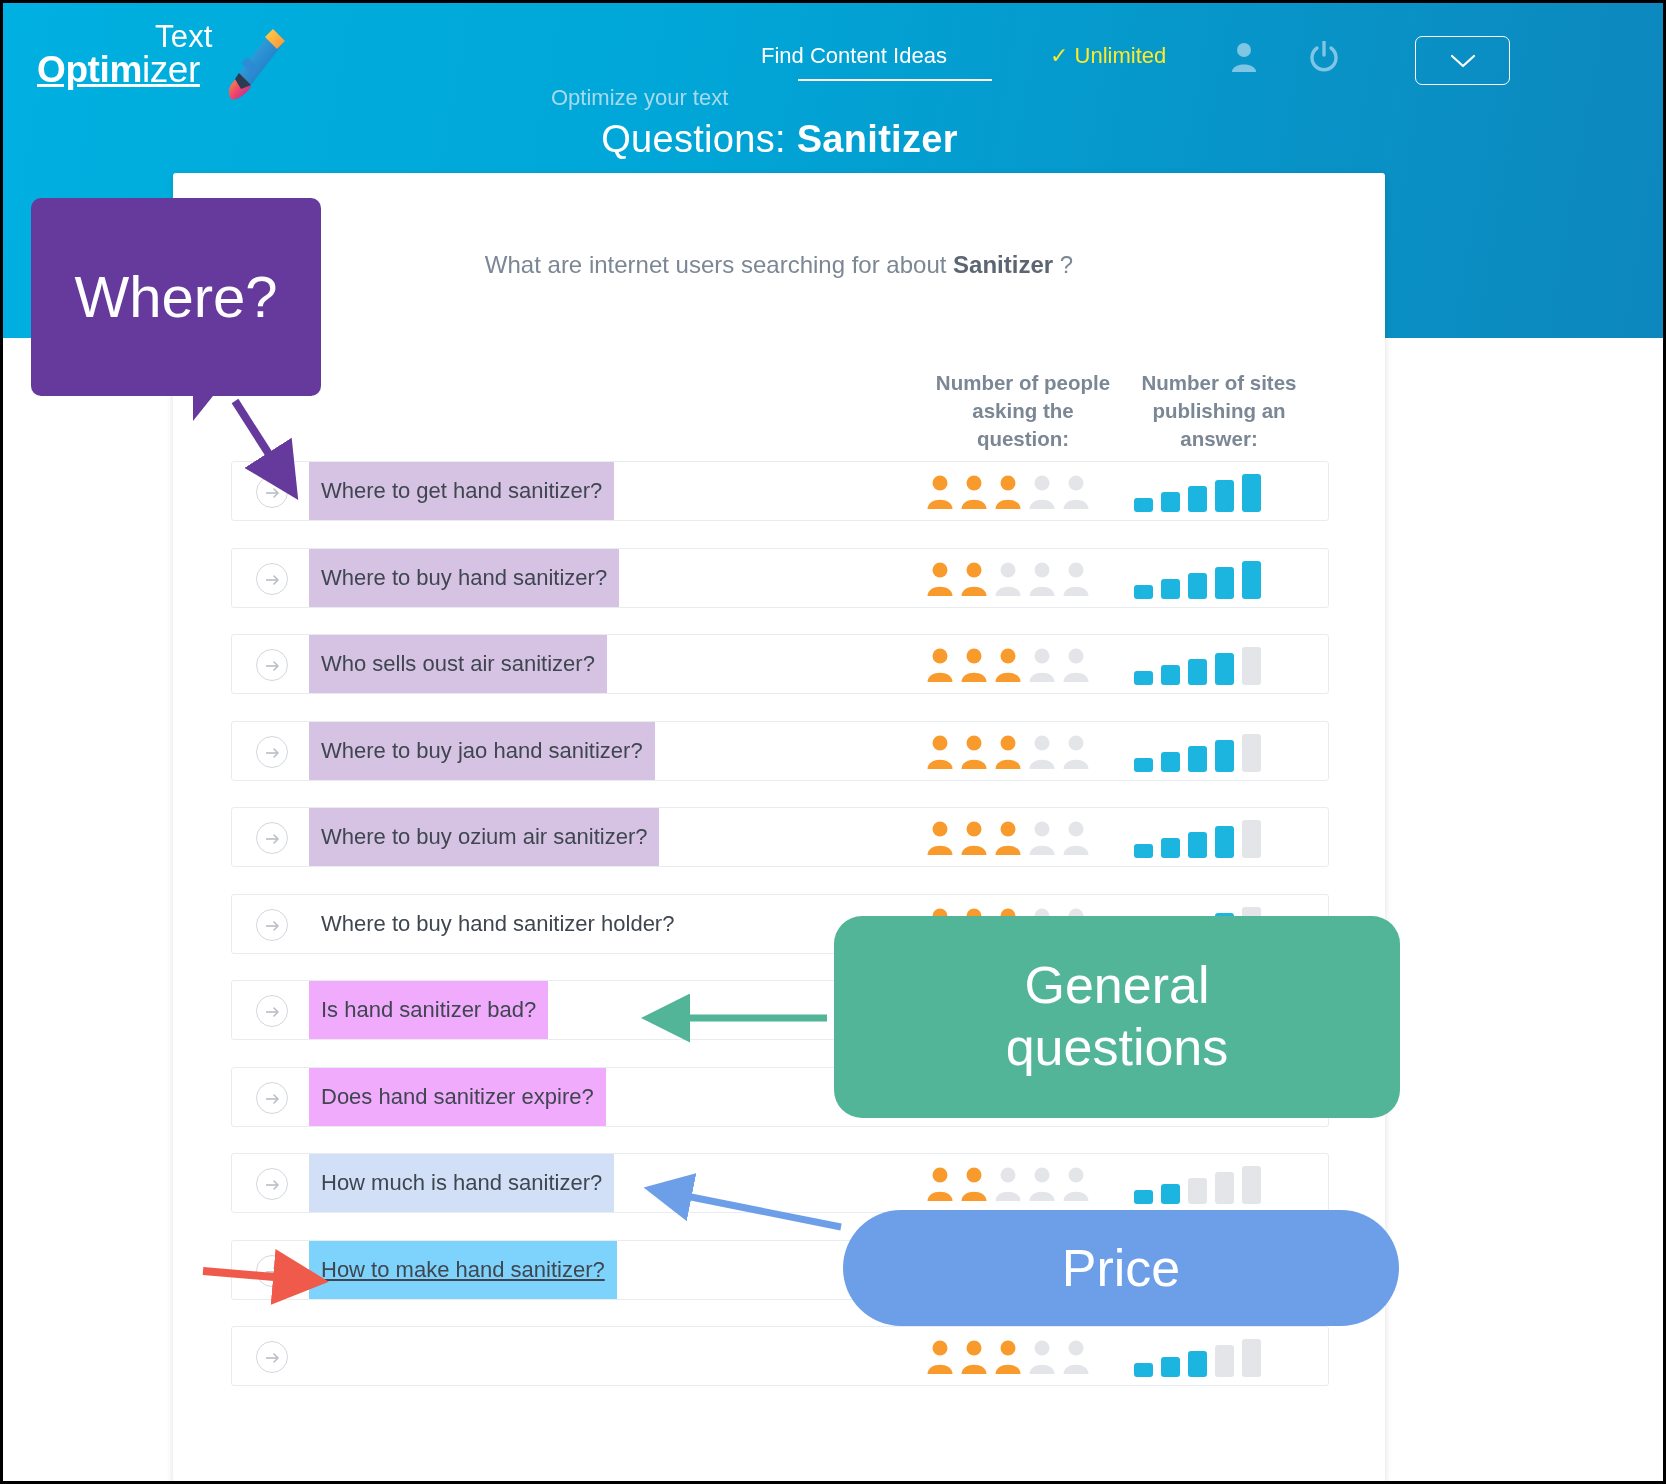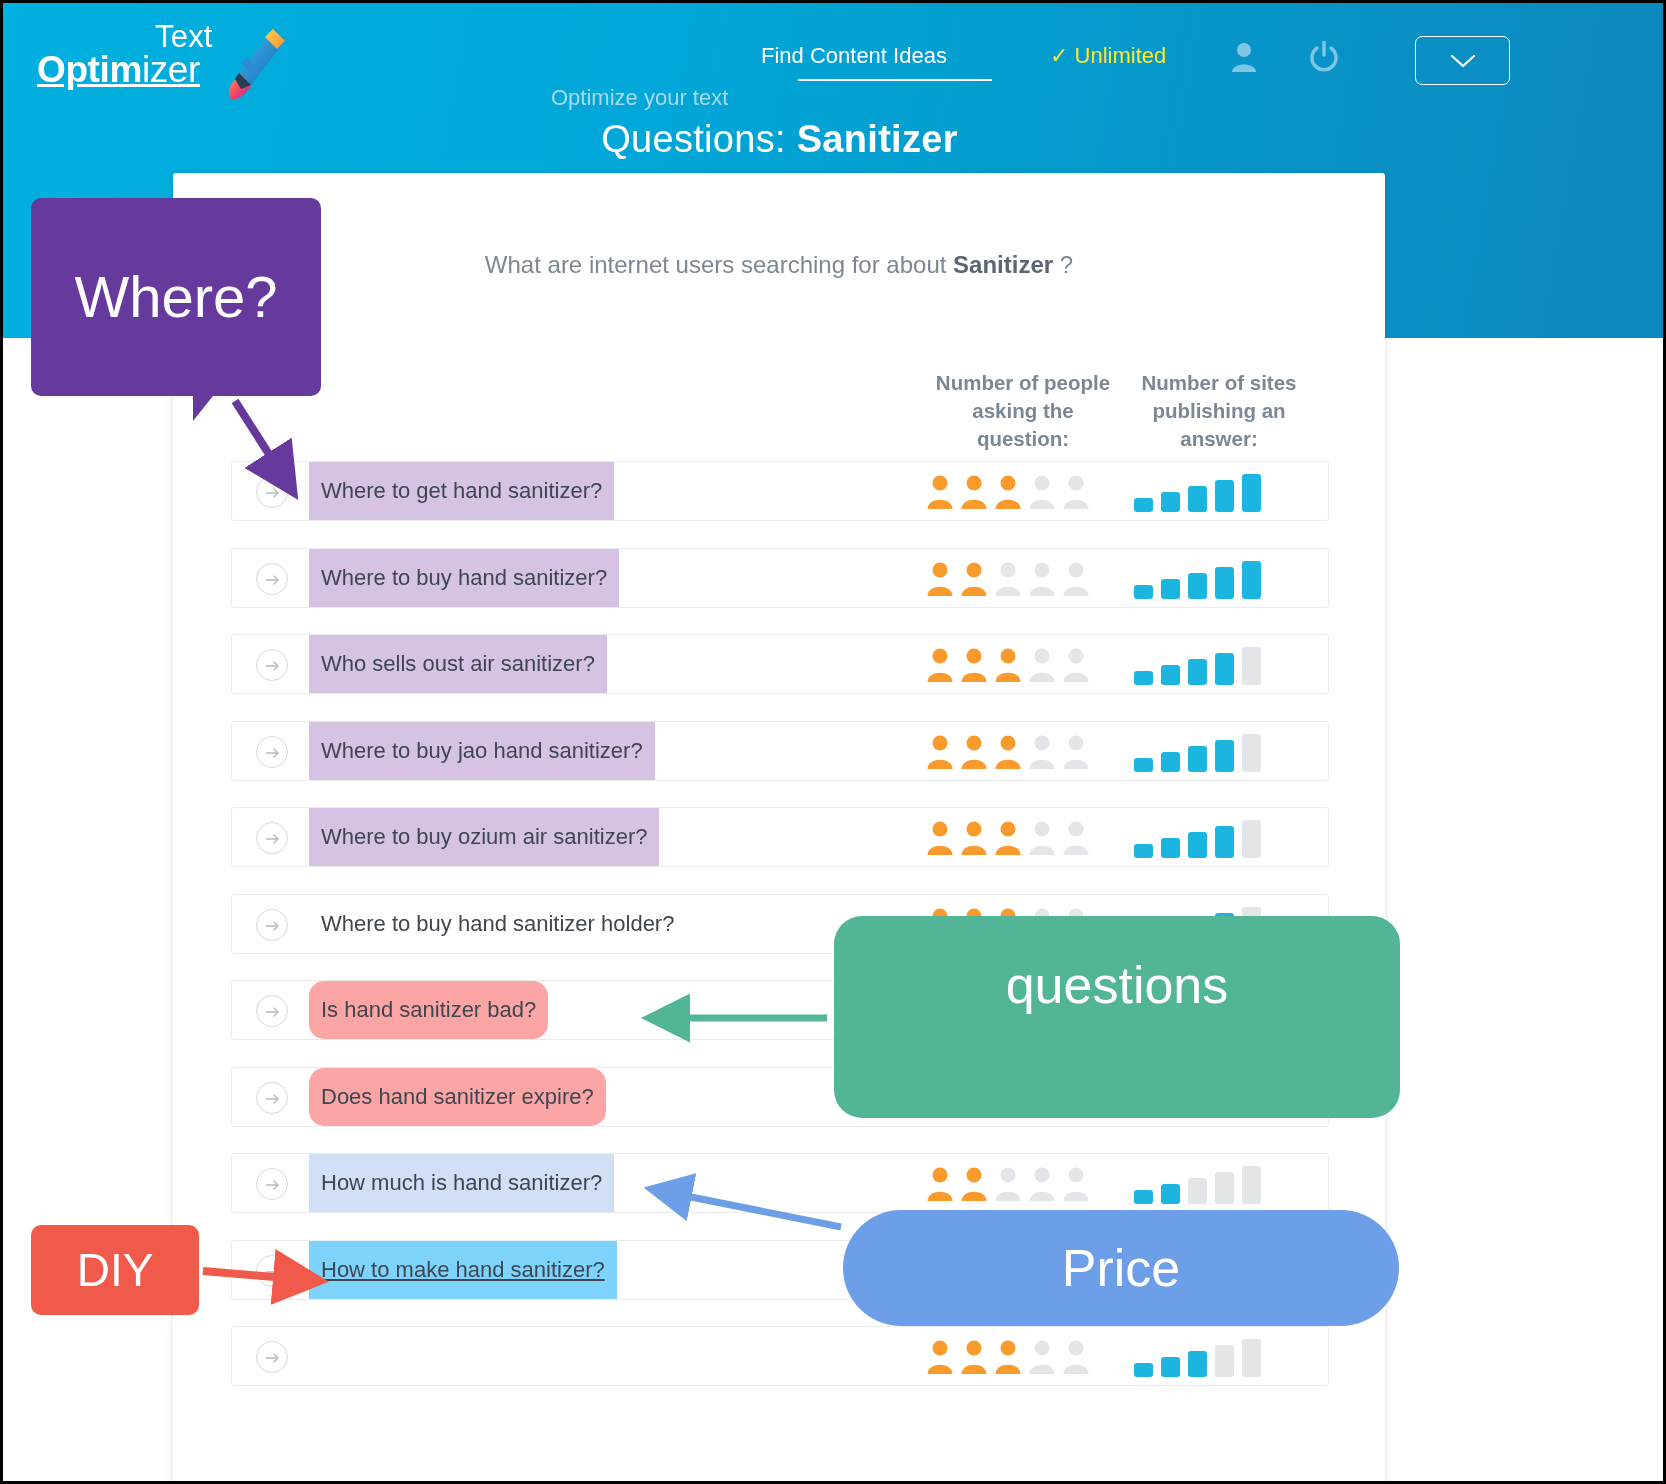--- a/index.html
+++ b/index.html
@@ -112,21 +112,21 @@
     border: 1.6px solid #d3d7dd; background: #fff;
   }
   .arrow-btn svg { position: absolute; left: 7px; top: 7px; }
   .q-pill {
     position: absolute; left: 77px; top: 0px;
     height: 58px; line-height: 58px;
     padding: 0 12px 0 12px;
     font-size: 22px; color: #3f4650; white-space: nowrap;
   }
   .cat-where   { background: #d6c3e4; }
-  .cat-general { background: #fca5a5; border-radius: 15px; }
+  .cat-general { background: #f0abfc; }
   .cat-price   { background: #d2e0f7; }
   .cat-diy     { background: #7dd3fc; text-decoration: underline; }
 
   .people { position: absolute; left: 694px; top: 13px; width: 200px; height: 36px; }
   .person { position: absolute; top: 0; width: 28px; height: 34px; }
   .bars { position: absolute; left: 902px; top: 12px; width: 200px; height: 38px; }
   .bar { position: absolute; bottom: 0; width: 19px; border-radius: 3px; }
 
   
   .callout { position: absolute; color: #fff; text-align: center; }
@@ -643,25 +643,25 @@
             <div class="bar" style="left: 108px; height: 38px; background: rgb(227, 229, 232);"></div>
           </div>
         </div>
       </div>
   </div>
 
   <div class="callout cal-where">Where?</div>
   <div class="cal-where-tail"></div>
 
   <div class="callout cal-general">
+    <div>General</div>
     <div>questions</div>
   </div>
 
   <div class="callout cal-price">Price</div>
-  <div class="callout cal-diy">DIY</div>
 
   <svg class="ann-svg" width="1666" height="1484">
     <defs>
       <marker id="ahP" markerWidth="7" markerHeight="7" refX="3" refY="3.5" orient="auto">
         <path d="M0,0 L7,3.5 L0,7 z" fill="#663a9c"></path>
       </marker>
       <marker id="ahG" markerWidth="7" markerHeight="7" refX="3" refY="3.5" orient="auto">
         <path d="M0,0 L7,3.5 L0,7 z" fill="#52b597"></path>
       </marker>
       <marker id="ahB" markerWidth="7" markerHeight="7" refX="3" refY="3.5" orient="auto">

